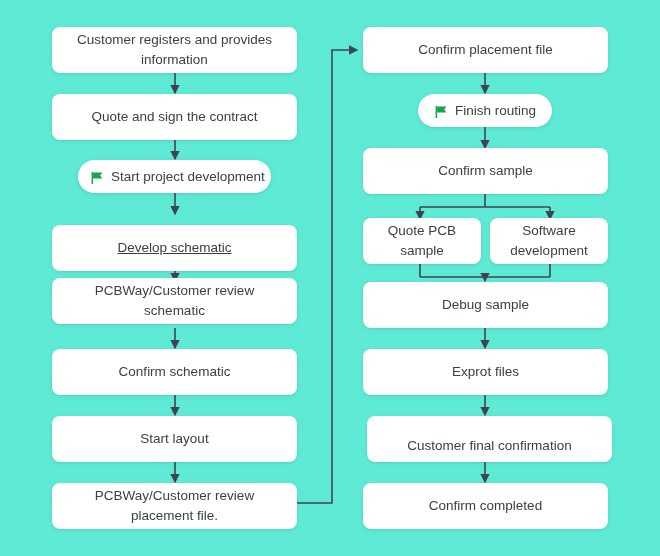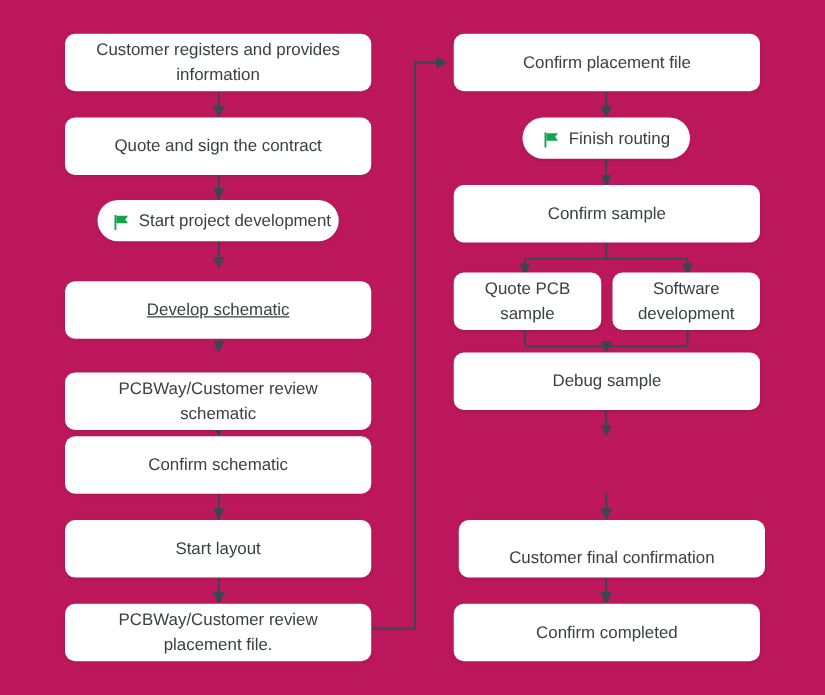--- a/index.html
+++ b/index.html
@@ -13,21 +13,21 @@
 
   body {
     background: #f7f8fa;
     font-family: "Liberation Sans", sans-serif;
   }
 
   #flow-root {
     position: relative;
     width: 660px;
     height: 556px;
-    background: #be185d;
+    background: #5eead4;
   }
 
   
   #connector-layer {
     position: absolute;
     left: 0;
     top: 0;
     width: 660px;
     height: 556px;
     z-index: 1;
@@ -139,21 +139,21 @@
         </svg>
       </span>
       <span>Start project development</span>
     </span>
   </div>
 
   <div class="node" style="left:52px; top:225px; width:245px; height:46px;text-decoration:underline;">
     <span class="label">Develop schematic</span>
   </div>
 
-  <div class="node" style="left:52px; top:298px; width:245px; height:46px;">
+  <div class="node" style="left:52px; top:278px; width:245px; height:46px;">
     <span class="label">PCBWay/Customer review schematic</span>
   </div>
 
   <div class="node" style="left:52px; top:349px; width:245px; height:46px;">
     <span class="label">Confirm schematic</span>
   </div>
 
   <div class="node" style="left:52px; top:416px; width:245px; height:46px;">
     <span class="label">Start layout</span>
   </div>
@@ -187,20 +187,23 @@
   </div>
 
   <div class="node" style="left:490px; top:218px; width:118px; height:46px;justify-content:center;">
     <span class="label">Software development</span>
   </div>
 
   <div class="node" style="left:363px; top:282px; width:245px; height:46px;">
     <span class="label">Debug sample</span>
   </div>
 
+  <div class="node" style="left:363px; top:349px; width:245px; height:46px;">
+    <span class="label">Exprot files</span>
+  </div>
 
   <div class="node" style="left:367px; top:416px; width:245px; height:46px;align-items:flex-end;">
     <span class="label">Customer final confirmation</span>
   </div>
 
   <div class="node" style="left:363px; top:483px; width:245px; height:46px;">
     <span class="label">Confirm completed</span>
   </div>
 
 </div>

